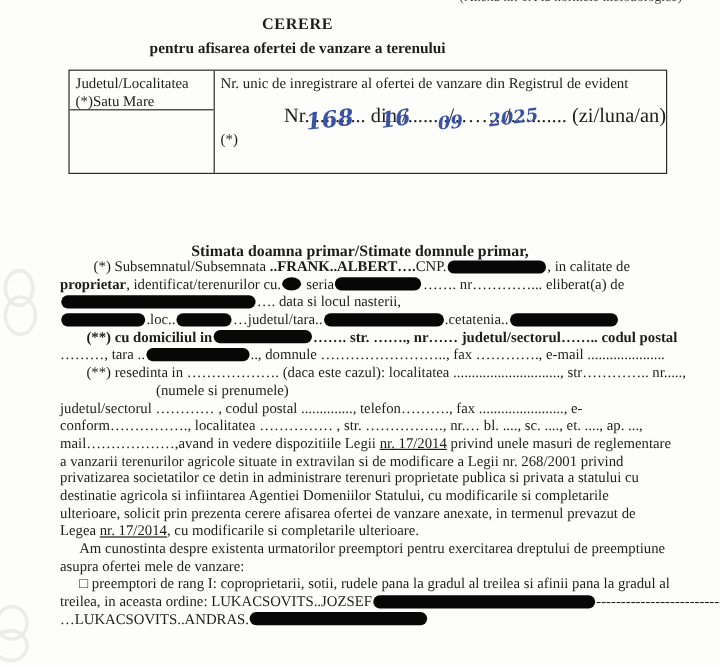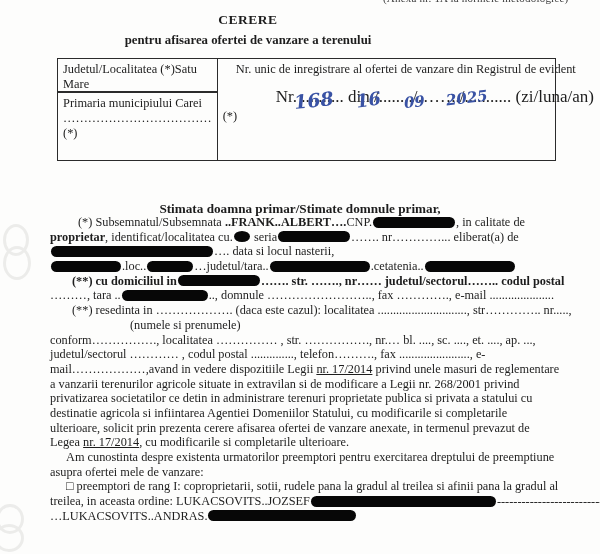--- a/index.html
+++ b/index.html
@@ -10,29 +10,29 @@
     color:#1d1d1d;
   }
   .top-note{
     position:absolute;top:-8px;left:383px;width:220px;
     font-size:11px;color:#3a3a3a;letter-spacing:0.2px;white-space:nowrap;
   }
   .header{position:absolute;top:12px;left:0;width:496px;text-align:center;}
   .title{font-weight:bold;font-size:13.5px;letter-spacing:0.5px;}
   .subtitle{font-weight:bold;font-size:12.8px;margin-top:5px;}
   .form-table{
-    position:absolute;left:57px;top:58px;width:499px;height:103px;
+    position:absolute;left:57px;top:58px;width:499px;height:87px;
     border:1.6px solid #2b2b2b;display:flex;box-sizing:border-box;
   }
   .col-left{width:182px;display:flex;flex-direction:column;box-sizing:border-box;}
   .cell{padding:3px 5px;font-size:12.4px;box-sizing:border-box;}
   .cell-judet{height:33px;border-bottom:1.5px solid #2b2b2b;}
   .cell-primaria{flex:1;border-top:1.5px solid #2b2b2b;}
   .col-right{flex:1;border-left:1.6px solid #2b2b2b;position:relative;box-sizing:border-box;}
-  .cell-right-header{padding:3px 5px;font-size:12.4px;line-height:1.25;text-align:center;}
+  .cell-right-header{padding:3px 5px;font-size:12.4px;line-height:1.25;}
   .nr-line{padding-left:58px;font-size:17px;margin-top:6px;white-space:nowrap;}
   .cell-star{padding:0 5px;font-size:12.4px;margin-top:2px;}
   .hw{
     position:absolute;font-family:"DejaVu Serif",serif;font-style:italic;font-weight:bold;
     white-space:nowrap;line-height:1;
   }
   .salutation{
     position:absolute;top:183px;left:0;width:600px;text-align:center;
     font-weight:bold;font-size:13.2px;margin-top:18px;
   }
@@ -63,49 +63,45 @@
 <div class="top-note">(Anexa nr. 1A la normele metodologice)</div>
 
 <div class="header">
   <div class="title">CERERE</div>
   <div class="subtitle">pentru afisarea ofertei de vanzare a terenului</div>
 </div>
 
 <div class="form-table">
   <div class="col-left">
     <div class="cell cell-judet">Judetul/Localitatea (*)Satu Mare</div>
-    <div class="cell cell-primaria">
-      <div>Primaria municipiului Carei</div>
-      <div>………………………………(*)</div>
-    </div>
   </div>
   <div class="col-right">
     <div class="cell-right-header">Nr. unic de inregistrare al ofertei de vanzare din Registrul de evident</div>
     <div class="nr-line">Nr. .......... din /......../……../........... (zi/luna/an)</div>
     <div class="cell-star">(*)</div>
     <span class="hw" style="left:76px;top:32px;font-size:19px;color:#3952a4;transform:rotate(-6deg);">168</span>
     <span class="hw" style="left:138px;top:32px;font-size:18px;color:#3952a4;transform:rotate(-8deg);">16</span>
     <span class="hw" style="left:186px;top:36px;font-size:15px;color:#3952a4;transform:rotate(-5deg);">09</span>
     <span class="hw" style="left:228px;top:32px;font-size:15px;color:#3952a4;transform:rotate(-7deg);">2025</span>
   </div>
 </div>
 
 <div class="salutation">Stimata doamna primar/Stimate domnule primar,</div>
 
 <div class="body-block">
     <div class="bline" style="padding-left: 28px;"><span>(*) Subsemnatul/Subsemnata </span><span class="b">..FRANK..ALBERT….</span><span>CNP.</span><span class="redact" style="width: 82px;"></span><span>, in calitate de</span></div>
-    <div class="bline"><span class="b">proprietar</span><span>, identificat/localitatea cu.</span><span class="redact oval" style="width: 16px;"></span><span> seria</span><span class="redact" style="width: 72px;"></span><span>…….  nr…………... eliberat(a) de</span></div>
+    <div class="bline"><span class="b">proprietar</span><span>, identificat/terenurilor cu.</span><span class="redact oval" style="width: 16px;"></span><span> seria</span><span class="redact" style="width: 72px;"></span><span>…….  nr…………... eliberat(a) de</span></div>
     <div class="bline"><span class="redact" style="width: 162px;"></span><span>…. data si locul nasterii,</span></div>
     <div class="bline"><span class="redact" style="width: 70px;"></span><span>.loc..</span><span class="redact" style="width: 46px;"></span><span>…judetul/tara..</span><span class="redact" style="width: 100px;"></span><span>.cetatenia..</span><span class="redact" style="width: 90px;"></span></div>
     <div class="bline" style="padding-left: 22px; font-weight: bold;"><span>(**) cu domiciliul in</span><span class="redact" style="width: 82px;"></span><span>……. str. ……., nr…… judetul/sectorul…….. codul postal</span></div>
     <div class="bline"><span>………, tara ..</span><span class="redact" style="width: 86px;"></span><span>.., domnule …………………….., fax …………., e-mail .....................</span></div>
     <div class="bline" style="padding-left: 22px;"><span>(**) resedinta in ………………. (daca este cazul): localitatea ............................., str………….. nr.....,</span></div>
     <div class="bline" style="padding-left: 80px;"><span>(numele si prenumele)</span></div>
+    <div class="bline"><span>judetul/sectorul ………… , codul postal .............., telefon………., fax ......................., e-</span></div>
     <div class="bline"><span>conform……………., localitatea …………… , str.  ……………., nr.… bl. ...., sc. ...., et. ...., ap. ...,</span></div>
-    <div class="bline"><span>judetul/sectorul ………… , codul postal .............., telefon………., fax ......................., e-</span></div>
     <div class="bline"><span>mail………………,avand in vedere dispozitiile Legii </span><span class="u">nr. 17/2014</span><span> privind unele masuri de reglementare</span></div>
     <div class="bline"><span>a vanzarii terenurilor agricole situate in extravilan si de modificare a Legii nr. 268/2001 privind</span></div>
     <div class="bline"><span>privatizarea societatilor ce detin in administrare terenuri proprietate publica si privata a statului cu</span></div>
     <div class="bline"><span>destinatie agricola si infiintarea Agentiei Domeniilor Statului, cu modificarile si completarile</span></div>
     <div class="bline"><span>ulterioare, solicit prin prezenta cerere afisarea ofertei de vanzare anexate, in termenul prevazut de</span></div>
     <div class="bline"><span>Legea </span><span class="u">nr. 17/2014</span><span>, cu modificarile si completarile ulterioare.</span></div>
     <div class="bline" style="padding-left: 16px;"><span>Am cunostinta despre existenta urmatorilor preemptori pentru exercitarea dreptului de preemptiune</span></div>
     <div class="bline"><span>asupra ofertei mele de vanzare:</span></div>
     <div class="bline" style="padding-left: 16px;"><span>□ preemptori de rang I: coproprietarii, sotii, rudele pana la gradul al treilea si afinii pana la gradul al</span></div>
     <div class="bline"><span>treilea, in aceasta ordine: LUKACSOVITS..JOZSEF</span><span class="redact" style="width: 185px;"></span><span>-----------------------------------</span></div>

